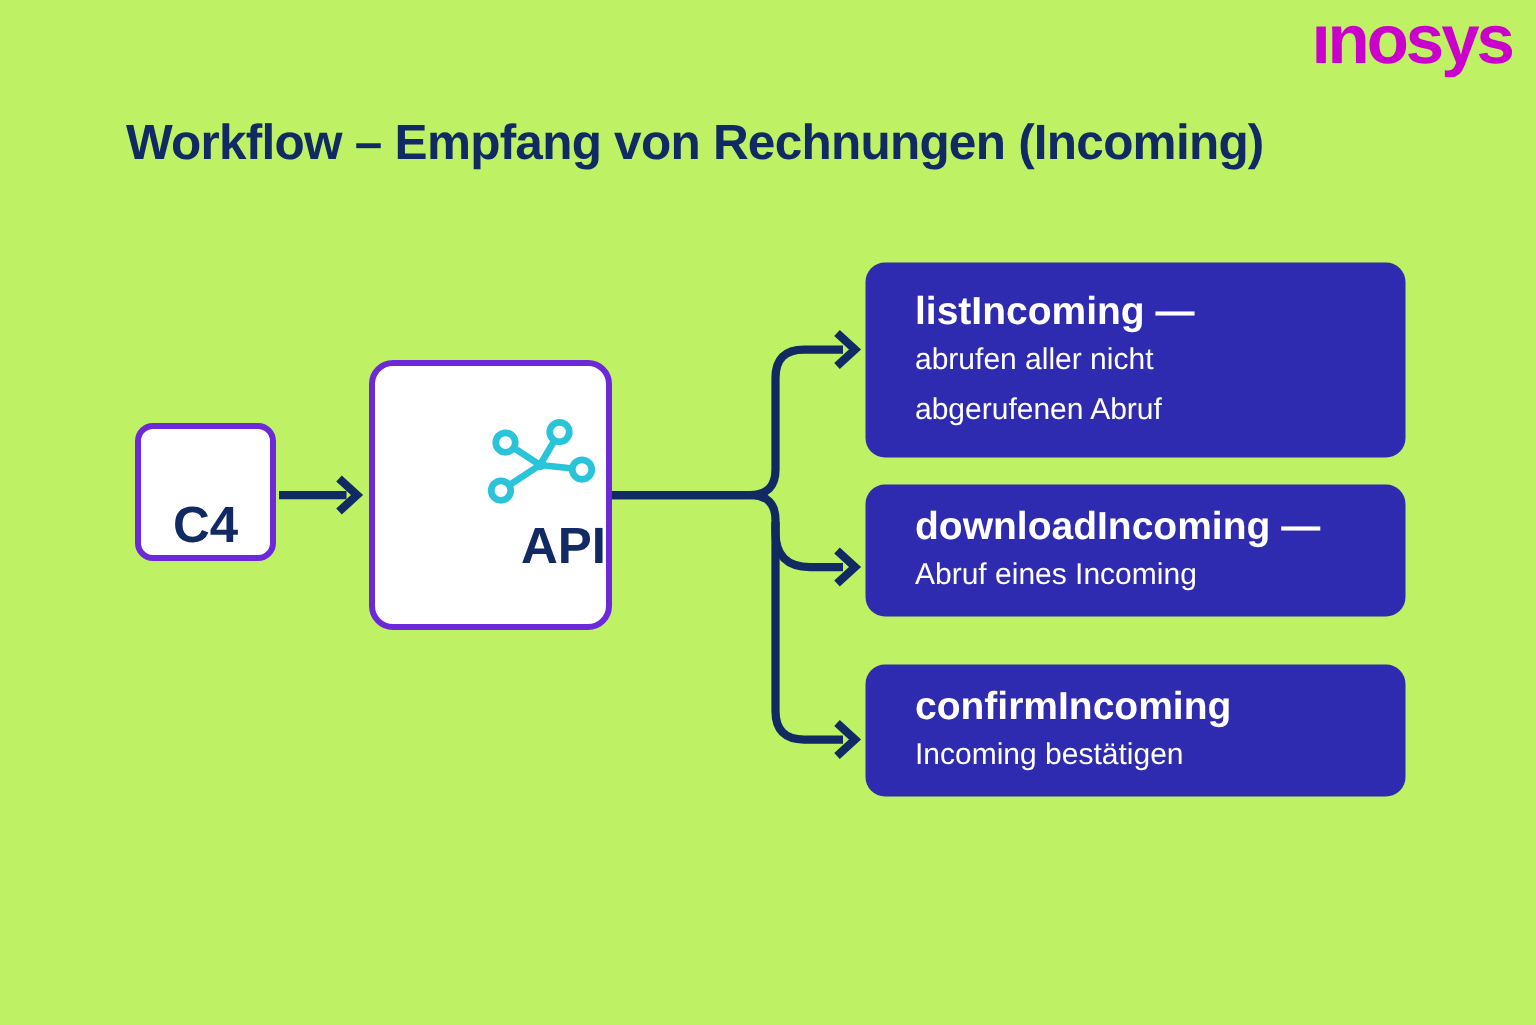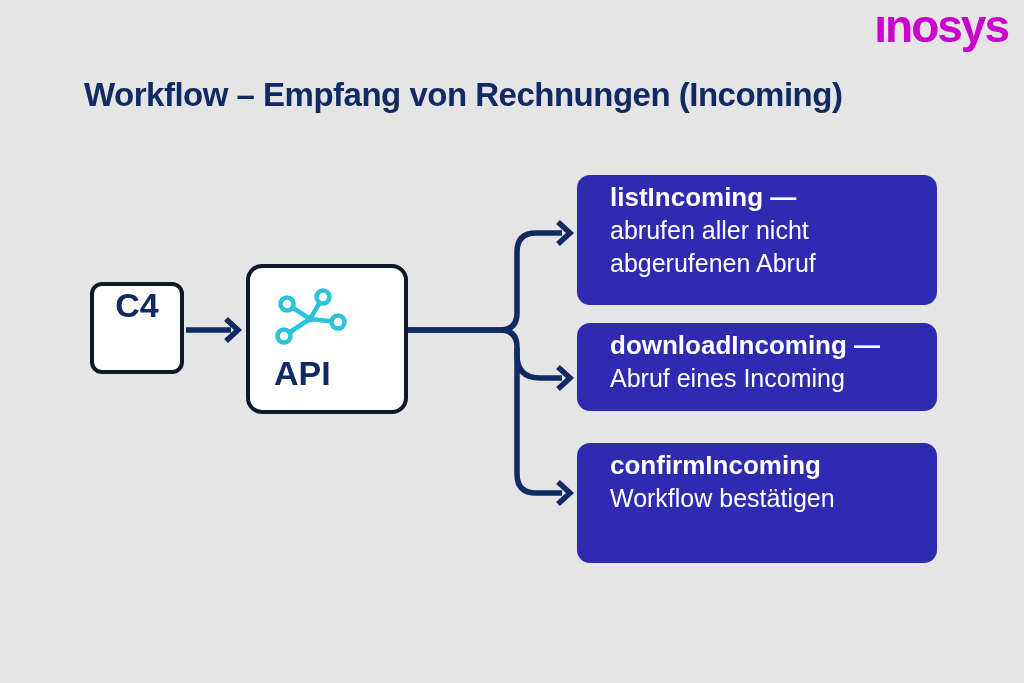--- a/index.html
+++ b/index.html
@@ -1,20 +1,20 @@
 <!DOCTYPE html>
 <html><head>
 <meta charset="utf-8">
 <style>
   html, body { margin: 0; padding: 0; background: #ffffff; }
   .canvas {
     position: relative;
     width: 1024px;
     height: 683px;
-    background: #e5e5e5;
+    background: #bef264;
     font-family: "Liberation Sans", sans-serif;
     overflow: hidden;
   }
   .logo {
     position: absolute;
     top: 2px;
     right: 16px;
     font-size: 46px;
     font-weight: 700;
     letter-spacing: -2px;
@@ -33,37 +33,37 @@
     white-space: nowrap;
   }
   .connectors {
     position: absolute;
     left: 0; top: 0;
     pointer-events: none;
   }
   .node {
     position: absolute;
     background: #ffffff;
-    border: 4px solid #0f172a;
+    border: 4px solid #6d28d9;
     box-sizing: border-box;
     display: flex;
-    align-items: flex-start;
+    align-items: flex-end;
     justify-content: center;
     color: #112a63;
     font-weight: 700;
   }
   .node-c4 {
     left: 90px; top: 282px;
     width: 94px; height: 92px;
     border-radius: 12px;
     font-size: 34px;
   }
   .node-api {
-    left: 246px; top: 264px;
-    width: 162px; height: 150px;
+    left: 246px; top: 240px;
+    width: 162px; height: 180px;
     border-radius: 16px;
     flex-direction: column;
     gap: 6px;
     padding-left: 24px;
   }
   .api-label {
     font-size: 34px;
     font-weight: 700;
     color: #112a63;
     line-height: 34px;
@@ -71,33 +71,34 @@
   .endpoint {
     position: absolute;
     left: 577px;
     width: 360px;
     box-sizing: border-box;
     background: #2f2bb0;
     border-radius: 13px;
     color: #ffffff;
     display: flex;
     flex-direction: column;
+    justify-content: center;
     padding: 6px 24px 6px 33px;
   }
   .ep-1 { top: 175px; height: 130px; }
   .ep-2 { top: 323px; height: 88px; }
-  .ep-3 { top: 443px; height: 120px; }
+  .ep-3 { top: 443px; height: 88px; }
   .ep-title {
     font-size: 26px;
     font-weight: 700;
     line-height: 33px;
     white-space: nowrap;
   }
   .ep-line {
-    font-size: 25px;
+    font-size: 20px;
     font-weight: 400;
     line-height: 33px;
     white-space: nowrap;
   }
 </style>
 </head>
 <body>
 
 <div class="canvas">
 
@@ -157,16 +158,16 @@
     <div class="ep-line">abgerufenen Abruf</div>
   </div>
 
   <div class="endpoint ep-2">
     <div class="ep-title">downloadIncoming —</div>
     <div class="ep-line">Abruf eines Incoming</div>
   </div>
 
   <div class="endpoint ep-3">
     <div class="ep-title">confirmIncoming</div>
-    <div class="ep-line">Workflow bestätigen</div>
+    <div class="ep-line">Incoming bestätigen</div>
   </div>
 
 </div>
 
 </body></html>

